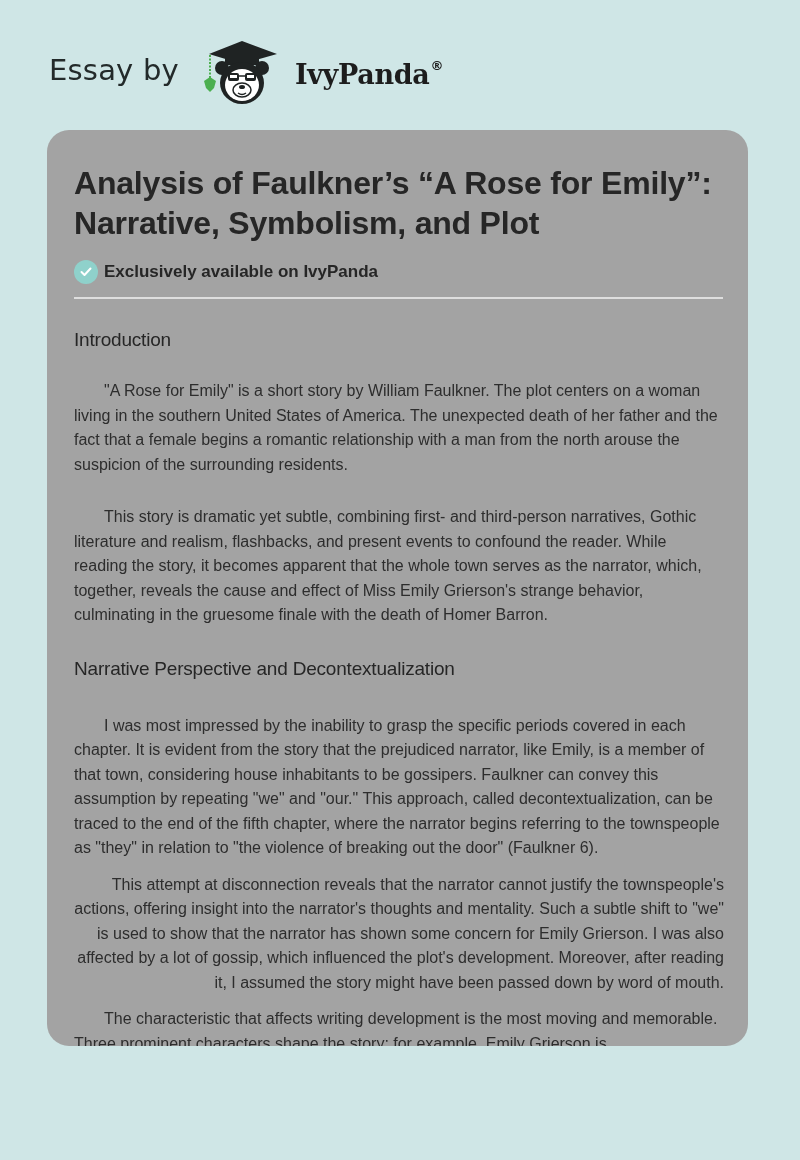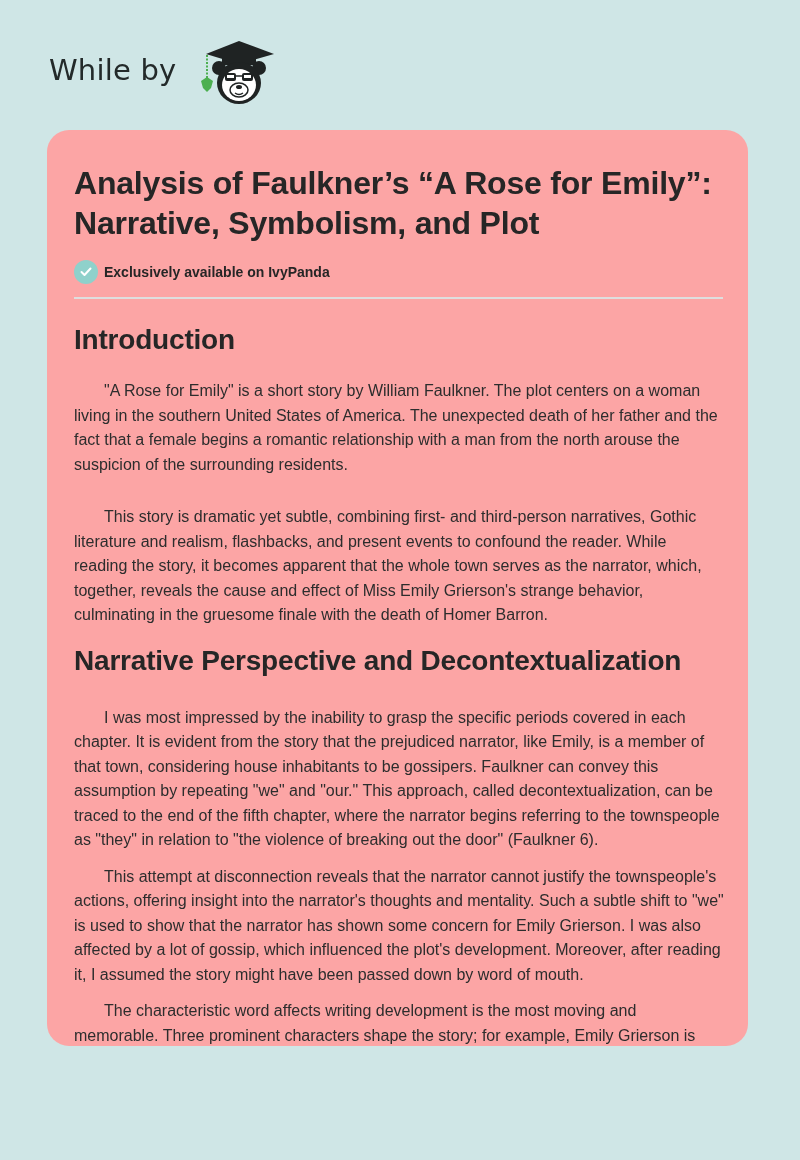--- a/index.html
+++ b/index.html
@@ -53,21 +53,21 @@
       margin-left: 1px;
       position: relative;
       top: -4px;
     }
     .card {
       position: absolute;
       top: 130px;
       left: 47px;
       width: 701px;
       height: 916px;
-      background: #fca5a5;
+      background: #a3a3a3;
       border-radius: 22px;
       overflow: hidden;
       padding: 33px 26px 0 27px;
     }
     .title {
       font-family: "Liberation Sans", sans-serif;
       font-weight: bold;
       font-size: 32px;
       line-height: 40px;
       color: #262626;
@@ -84,57 +84,57 @@
       width: 24px;
       height: 24px;
       border-radius: 50%;
       background: #8fd1cb;
       display: flex;
       align-items: center;
       justify-content: center;
       margin-right: 6px;
     }
     .exclusive-text {
-      font-size: 14px;
+      font-size: 17px;
       font-weight: bold;
       color: #262626;
     }
     .divider {
       margin-top: 12px;
       height: 2px;
       background: #dedede;
       width: 649px;
     }
     .section-heading {
-      font-weight: bold;
-      font-size: 28px;
+      font-weight: normal;
+      font-size: 19px;
       line-height: 34px;
       color: #262626;
       letter-spacing: -0.2px;
     }
     .h-intro { margin-top: 24px; }
-    .h-narr { margin-top: 16px; }
+    .h-narr { margin-top: 24px; }
     .para {
       font-size: 16px;
       line-height: 24.5px;
       color: #2d2d2d;
       text-indent: 30px;
       width: 650px;
     }
     .p1 { margin-top: 22px; }
     .p2 { margin-top: 28px; }
     .p3 { margin-top: 28px; }
-    .p4 { margin-top: 12px; }
+    .p4 { margin-top: 12px; text-align: right; }
     .p5 { margin-top: 12px; }
   </style>
 </head>
 <body>
 
 <div class="brand">
-  <span class="brand-essay">While by</span>
+  <span class="brand-essay">Essay by</span>
   <svg class="brand-logo" viewBox="0 0 90 72" xmlns="http://www.w3.org/2000/svg">
 
     <polygon points="12,18 45,5 80,18 45,28" fill="#1f2323"></polygon>
     <rect x="28" y="20" width="34" height="9" fill="#1f2323"></rect>
 
     <line x1="13" y1="19" x2="13" y2="44" stroke="#4caf50" stroke-width="2" stroke-dasharray="2,1.5"></line>
     <path d="M7,45 L13,41 L19,45 L17,52 L13,56 L9,52 Z" fill="#4caf50"></path>
 
     <circle cx="25" cy="32" r="7" fill="#1f2323"></circle>
     <circle cx="65" cy="32" r="7" fill="#1f2323"></circle>
@@ -145,20 +145,21 @@
     <rect x="31" y="37" width="11" height="8" rx="2" fill="#1f2323"></rect>
     <rect x="48" y="37" width="11" height="8" rx="2" fill="#1f2323"></rect>
     <rect x="33" y="39" width="7" height="3" fill="#ffffff"></rect>
     <rect x="50" y="39" width="7" height="3" fill="#ffffff"></rect>
     <line x1="42" y1="40" x2="48" y2="40" stroke="#1f2323" stroke-width="1.5"></line>
 
     <ellipse cx="45" cy="54" rx="9" ry="7" fill="none" stroke="#1f2323" stroke-width="1.5"></ellipse>
     <ellipse cx="45" cy="51" rx="3" ry="2" fill="#1f2323"></ellipse>
     <path d="M41,57 Q45,60 49,57" stroke="#1f2323" stroke-width="1.3" fill="none"></path>
   </svg>
+  <span class="brand-name"><span>IvyPanda</span><span class="brand-reg">®</span></span>
 </div>
 
 <div class="card">
   <h1 class="title">Analysis of Faulkner’s “A Rose for Emily”: Narrative, Symbolism, and Plot</h1>
 
   <div class="exclusive">
     <span class="check-circle">
       <svg width="12" height="10" viewBox="0 0 12 10" xmlns="http://www.w3.org/2000/svg">
         <path d="M1.5,5 L4.5,8 L10.5,1.5" stroke="#ffffff" stroke-width="2" fill="none" stroke-linecap="round" stroke-linejoin="round"></path>
       </svg>
@@ -168,14 +169,14 @@
 
   <div class="divider"></div>
 
   <h2 class="section-heading h-intro">Introduction</h2>
   <p class="para p1">"A Rose for Emily" is a short story by William Faulkner. The plot centers on a woman living in the southern United States of America. The unexpected death of her father and the fact that a female begins a romantic relationship with a man from the north arouse the suspicion of the surrounding residents.</p>
   <p class="para p2">This story is dramatic yet subtle, combining first- and third-person narratives, Gothic literature and realism, flashbacks, and present events to confound the reader. While reading the story, it becomes apparent that the whole town serves as the narrator, which, together, reveals the cause and effect of Miss Emily Grierson's strange behavior, culminating in the gruesome finale with the death of Homer Barron.</p>
 
   <h2 class="section-heading h-narr">Narrative Perspective and Decontextualization</h2>
   <p class="para p3">I was most impressed by the inability to grasp the specific periods covered in each chapter. It is evident from the story that the prejudiced narrator, like Emily, is a member of that town, considering house inhabitants to be gossipers. Faulkner can convey this assumption by repeating "we" and "our." This approach, called decontextualization, can be traced to the end of the fifth chapter, where the narrator begins referring to the townspeople as "they" in relation to "the violence of breaking out the door" (Faulkner 6).</p>
   <p class="para p4">This attempt at disconnection reveals that the narrator cannot justify the townspeople's actions, offering insight into the narrator's thoughts and mentality. Such a subtle shift to "we" is used to show that the narrator has shown some concern for Emily Grierson. I was also affected by a lot of gossip, which influenced the plot's development. Moreover, after reading it, I assumed the story might have been passed down by word of mouth.</p>
-  <p class="para p5">The characteristic word affects writing development is the most moving and memorable. Three prominent characters shape the story; for example, Emily Grierson is</p>
+  <p class="para p5">The characteristic that affects writing development is the most moving and memorable. Three prominent characters shape the story; for example, Emily Grierson is</p>
 </div>
 
 </body></html>

